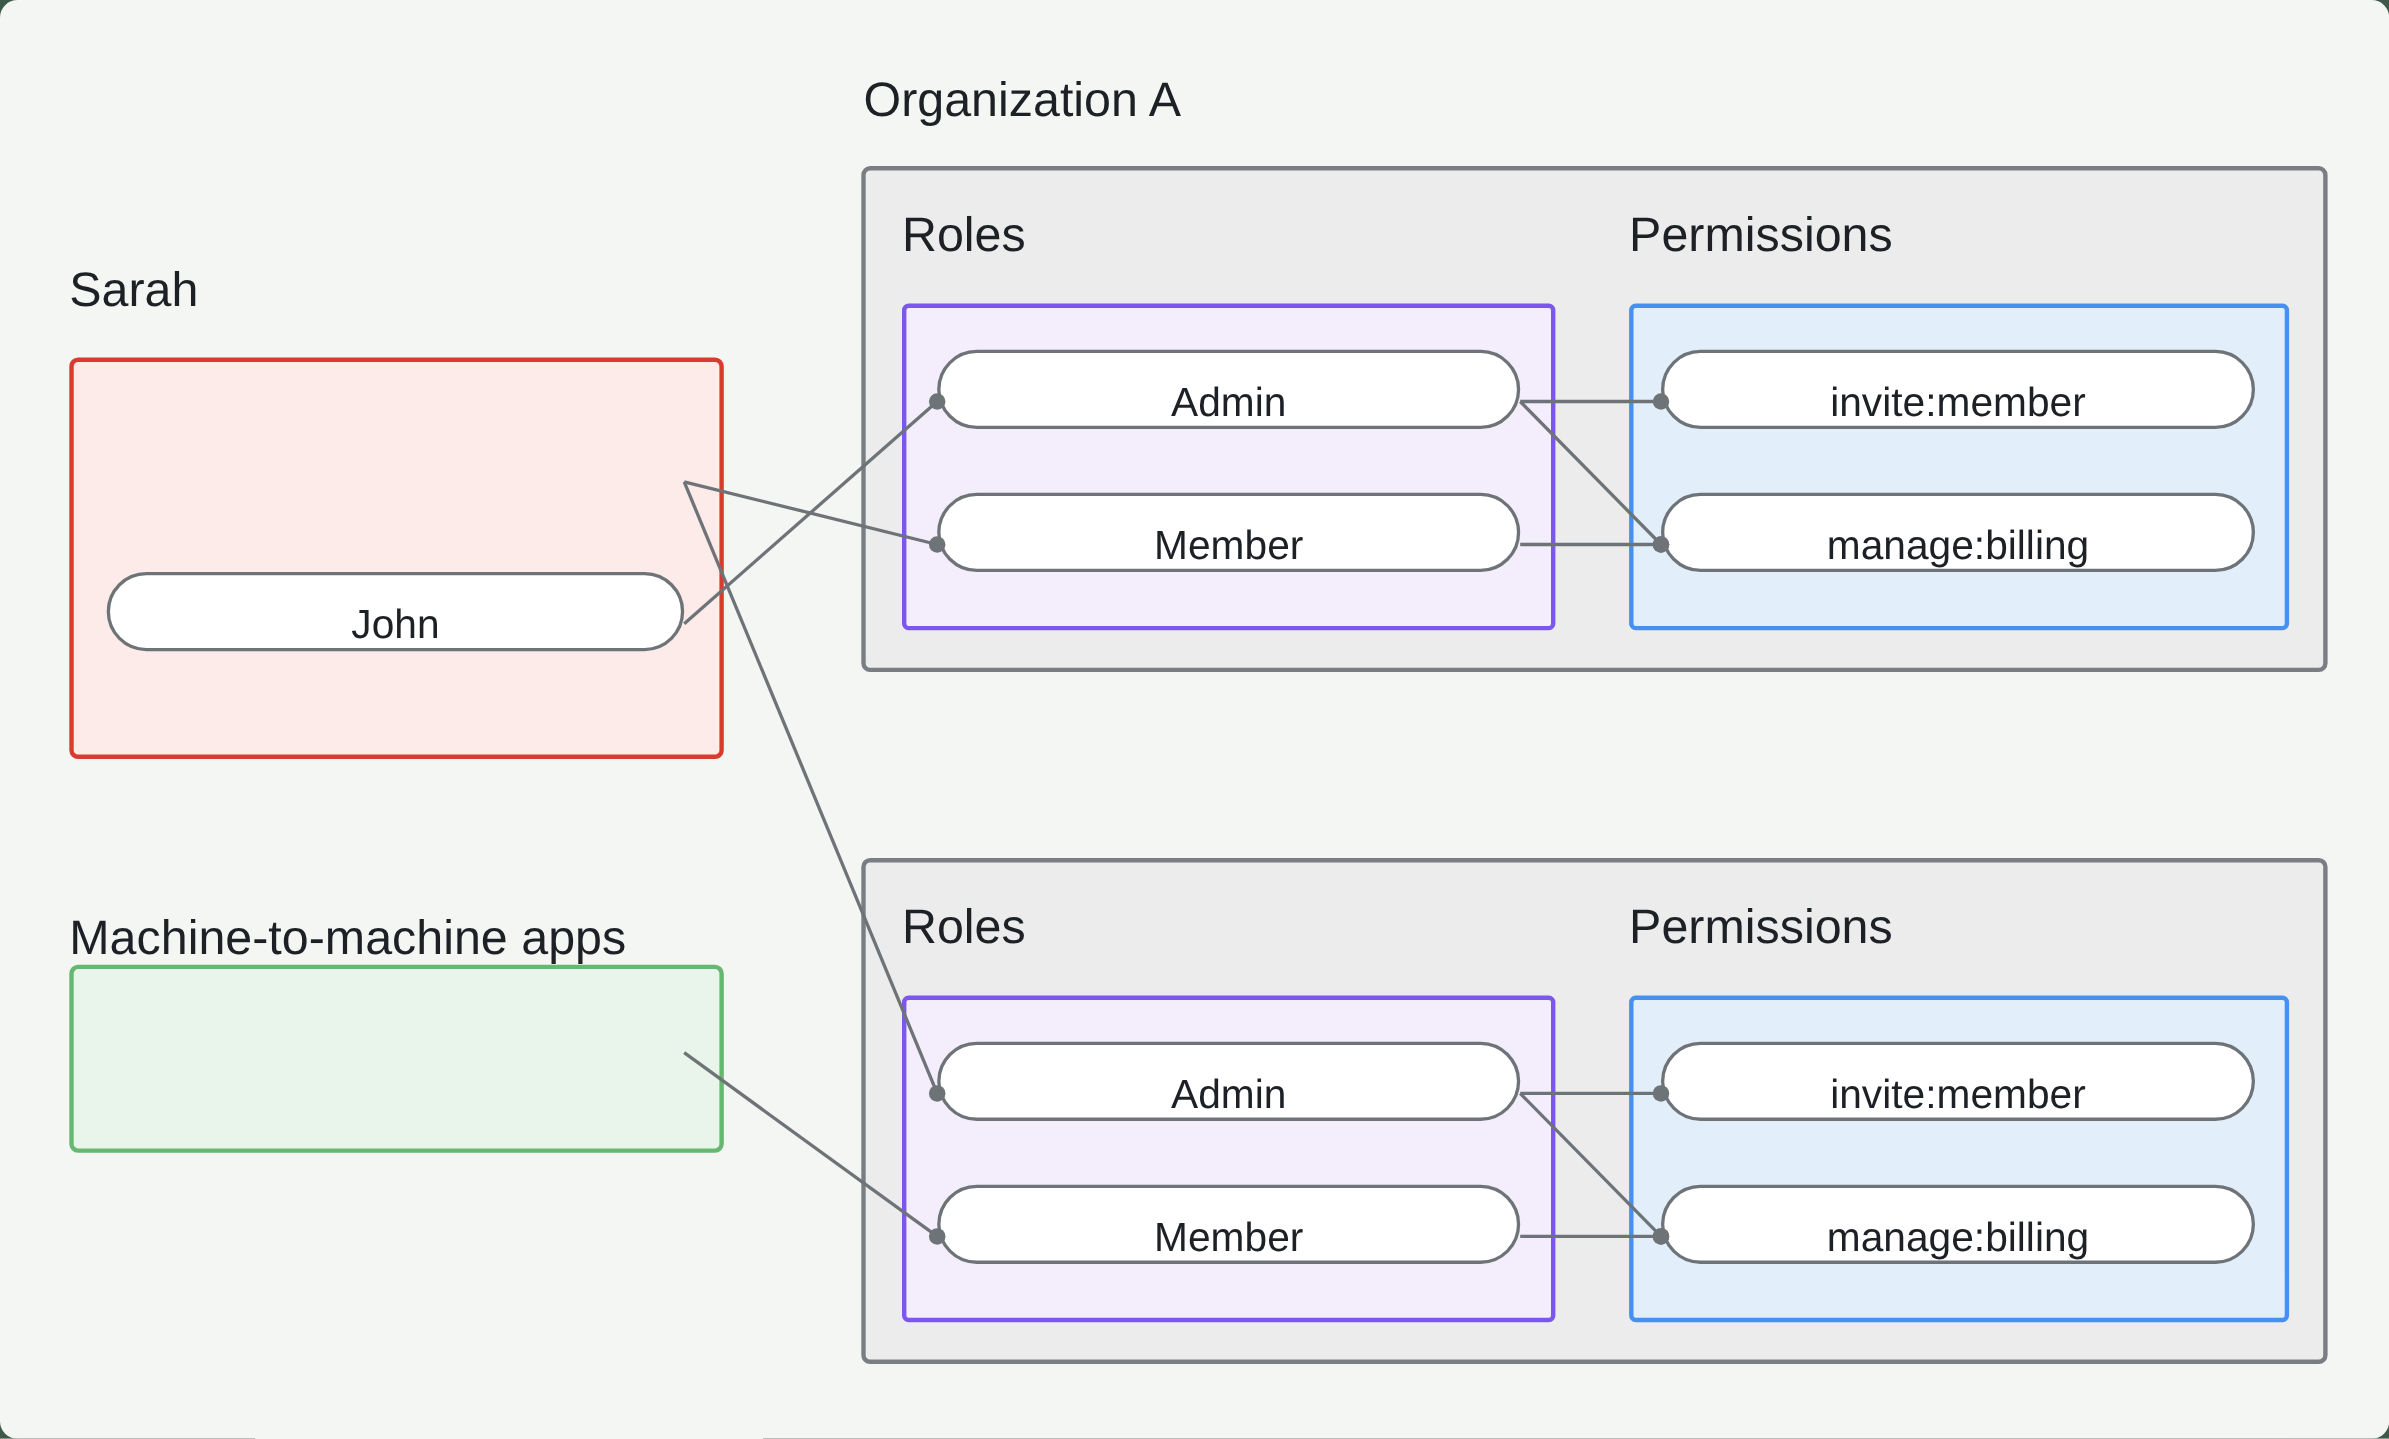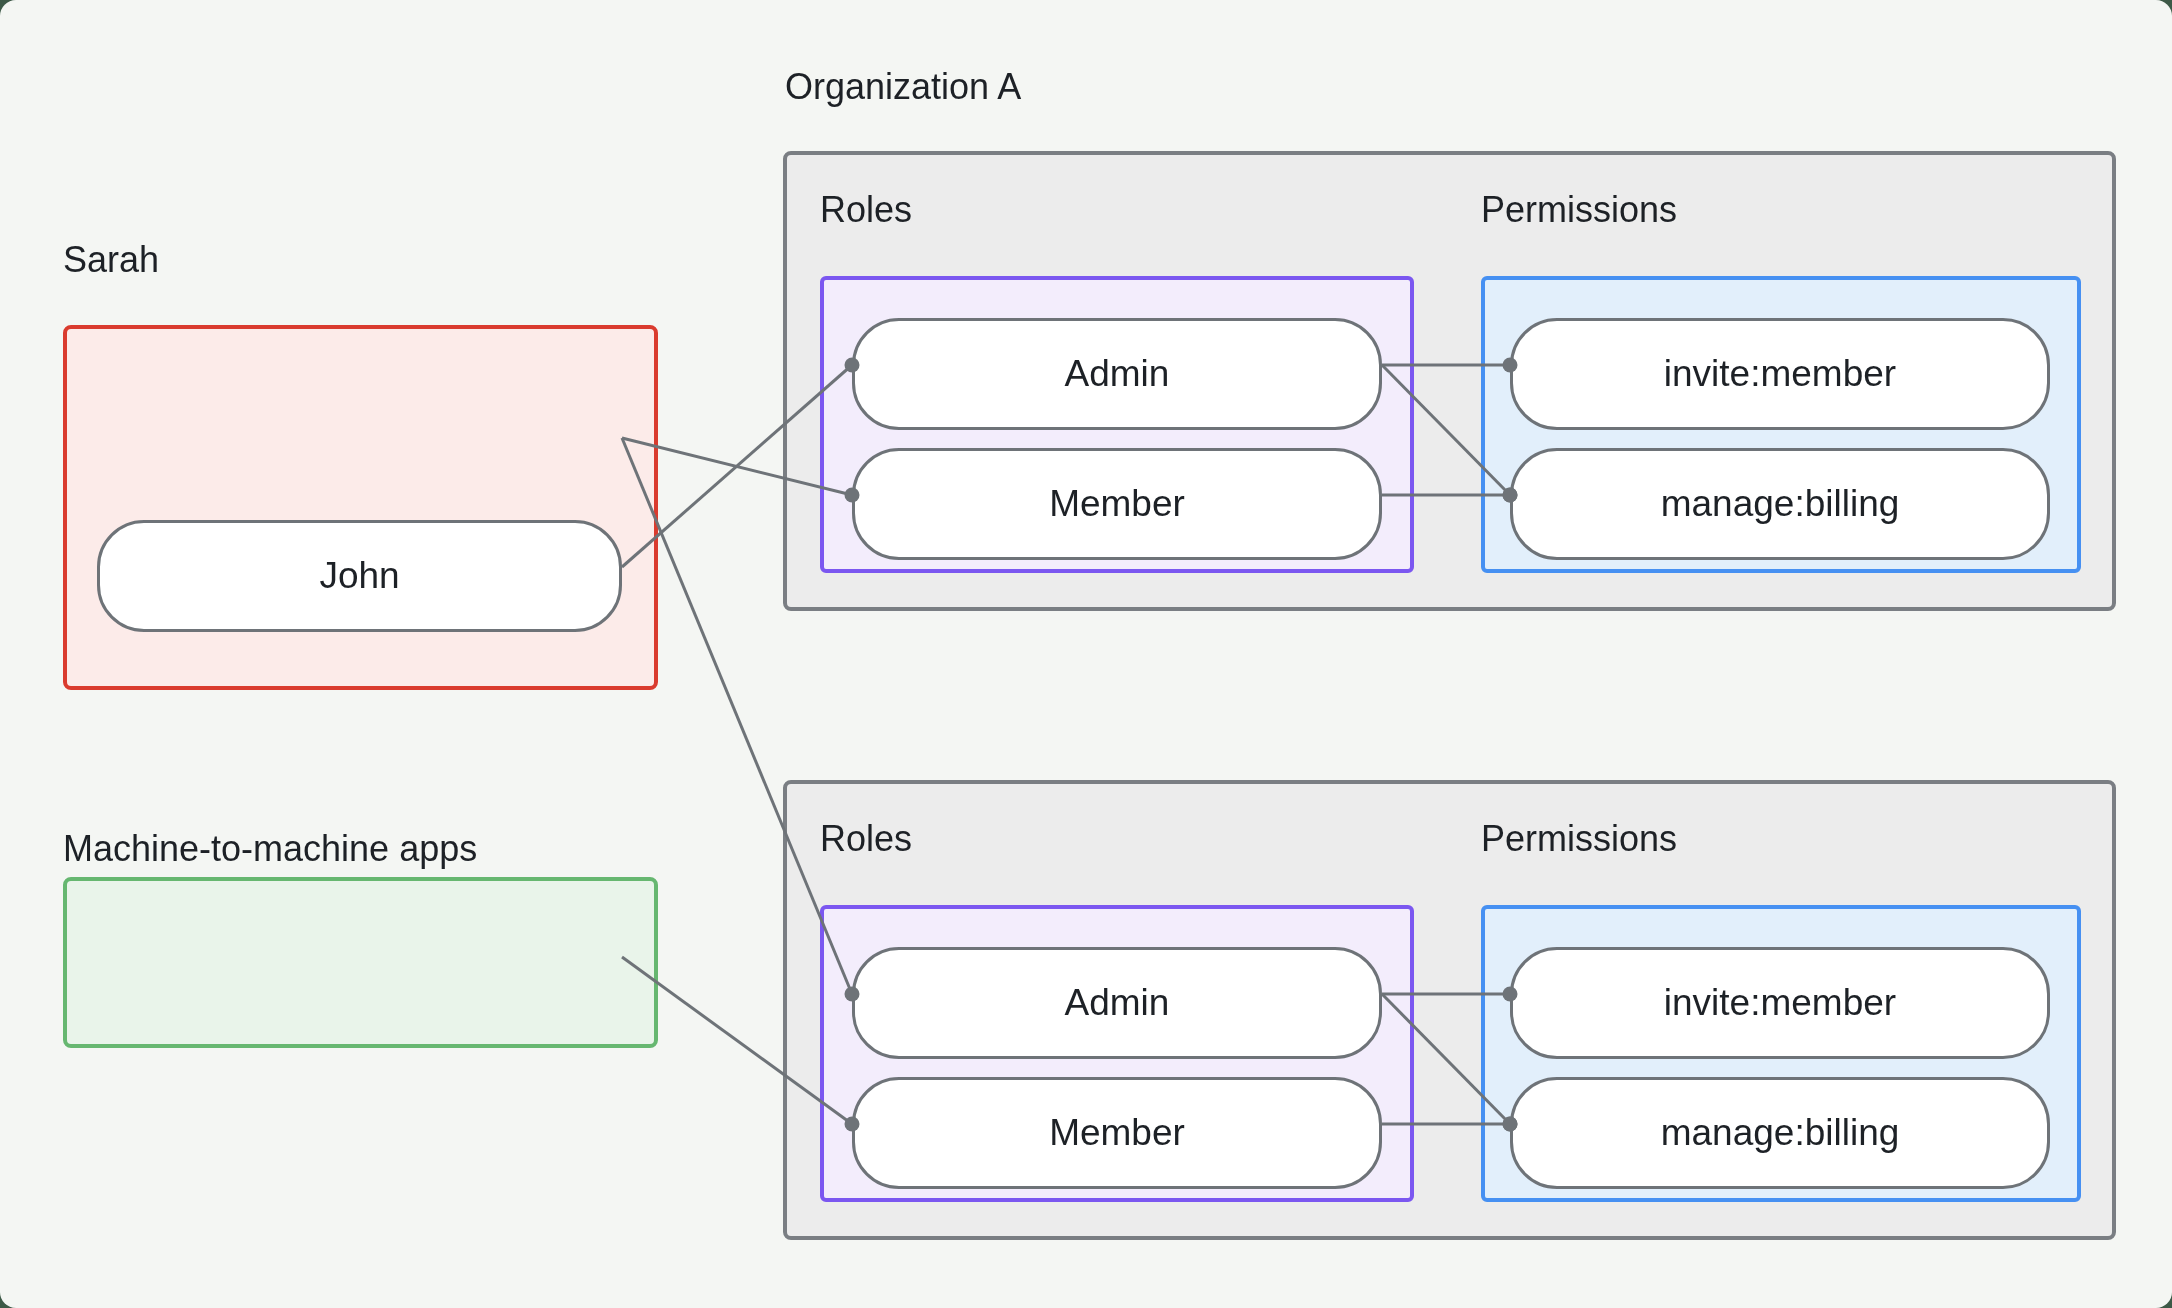--- a/index.html
+++ b/index.html
@@ -16,21 +16,21 @@
   }
   .canvas {
     position: absolute;
     inset: 0;
     background: var(--page-bg, #f4f6f3);
     border-radius: 16px;
     overflow: hidden;
   }
   .heading {
     position: absolute;
-    font-size: 36px;
+    font-size: 44px;
     line-height: 1.1;
     color: var(--text, #1d2126);
     letter-spacing: 0px;
     white-space: nowrap;
   }
   .group-box {
     position: absolute;
     box-sizing: border-box;
     border-radius: 8px;
   }
@@ -68,26 +68,26 @@
     box-sizing: border-box;
     background: var(--permissions-fill, #e2effb);
     border: 4px solid var(--permissions-border, #4690f2);
     border-radius: 6px;
   }
   .row-a { top: 276px; }
   .row-b { top: 905px; }
   .pill {
     position: absolute;
     box-sizing: border-box;
-    height: 112px;
+    height: 72px;
     background: var(--pill-fill, #ffffff);
     border: 3px solid var(--pill-border, #6e7378);
     border-radius: 47px;
     display: flex;
-    align-items: center;
+    align-items: flex-end;
     justify-content: center;
   }
   .pill span {
     font-size: 37px;
     color: var(--text, #1d2126);
     white-space: nowrap;
   }
   
   .pill-sarah  { left: 97px; top: 391px; width: 525px; }
   .pill-john   { left: 97px; top: 520px; width: 525px; }

